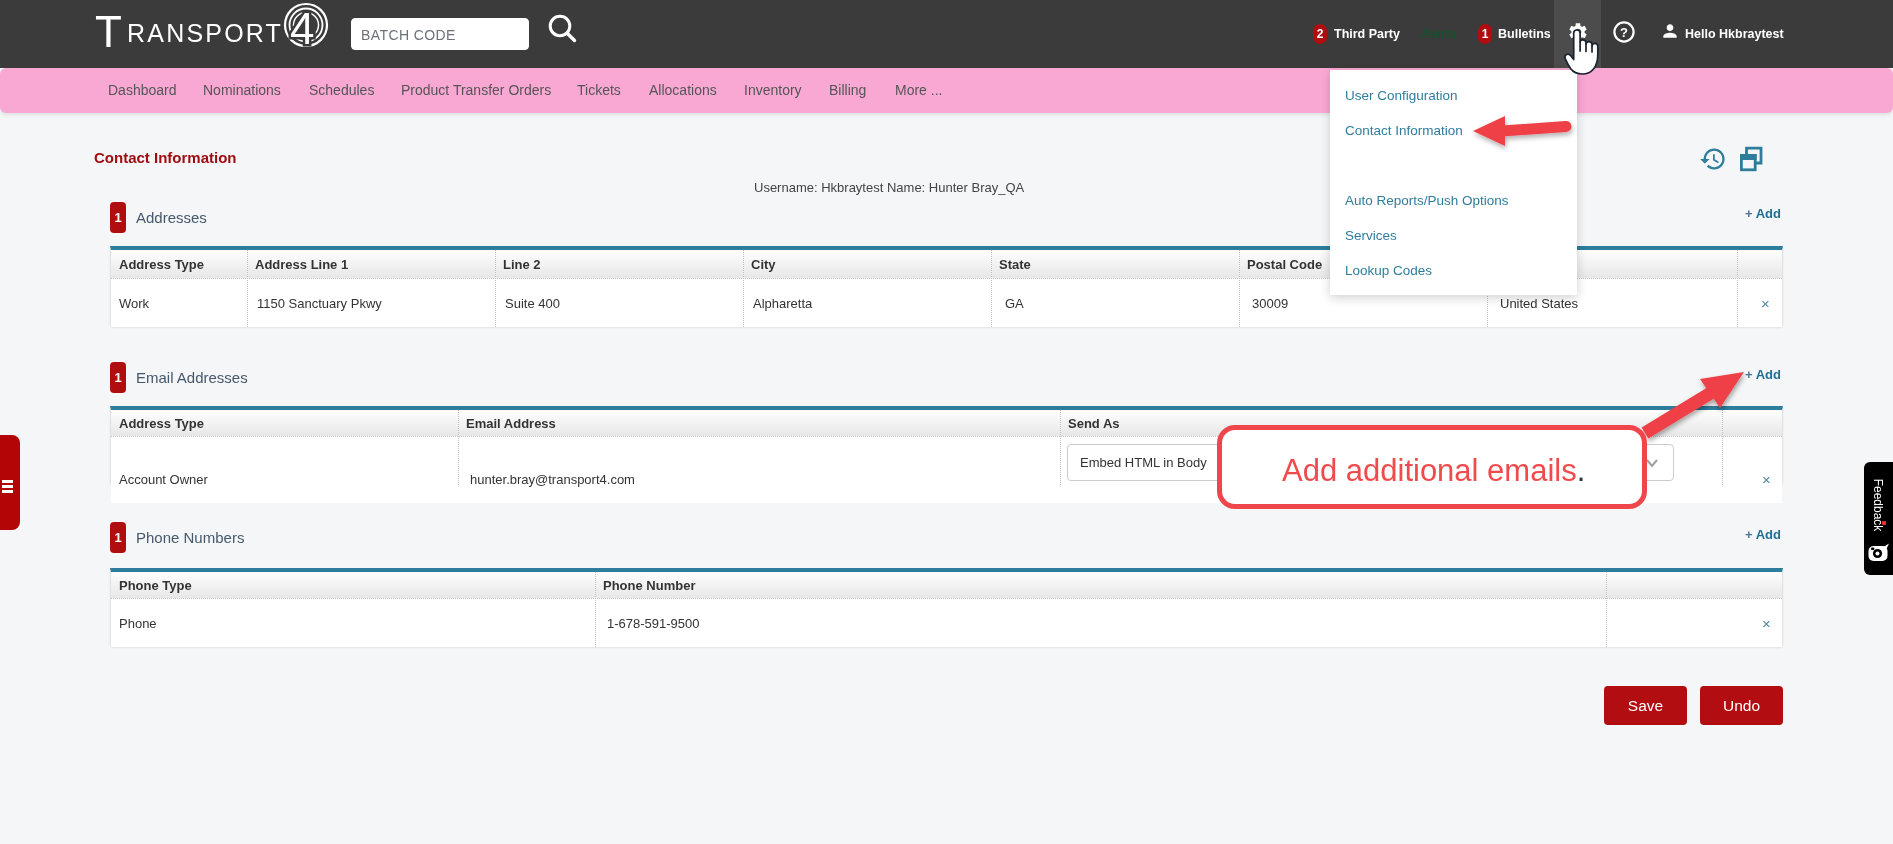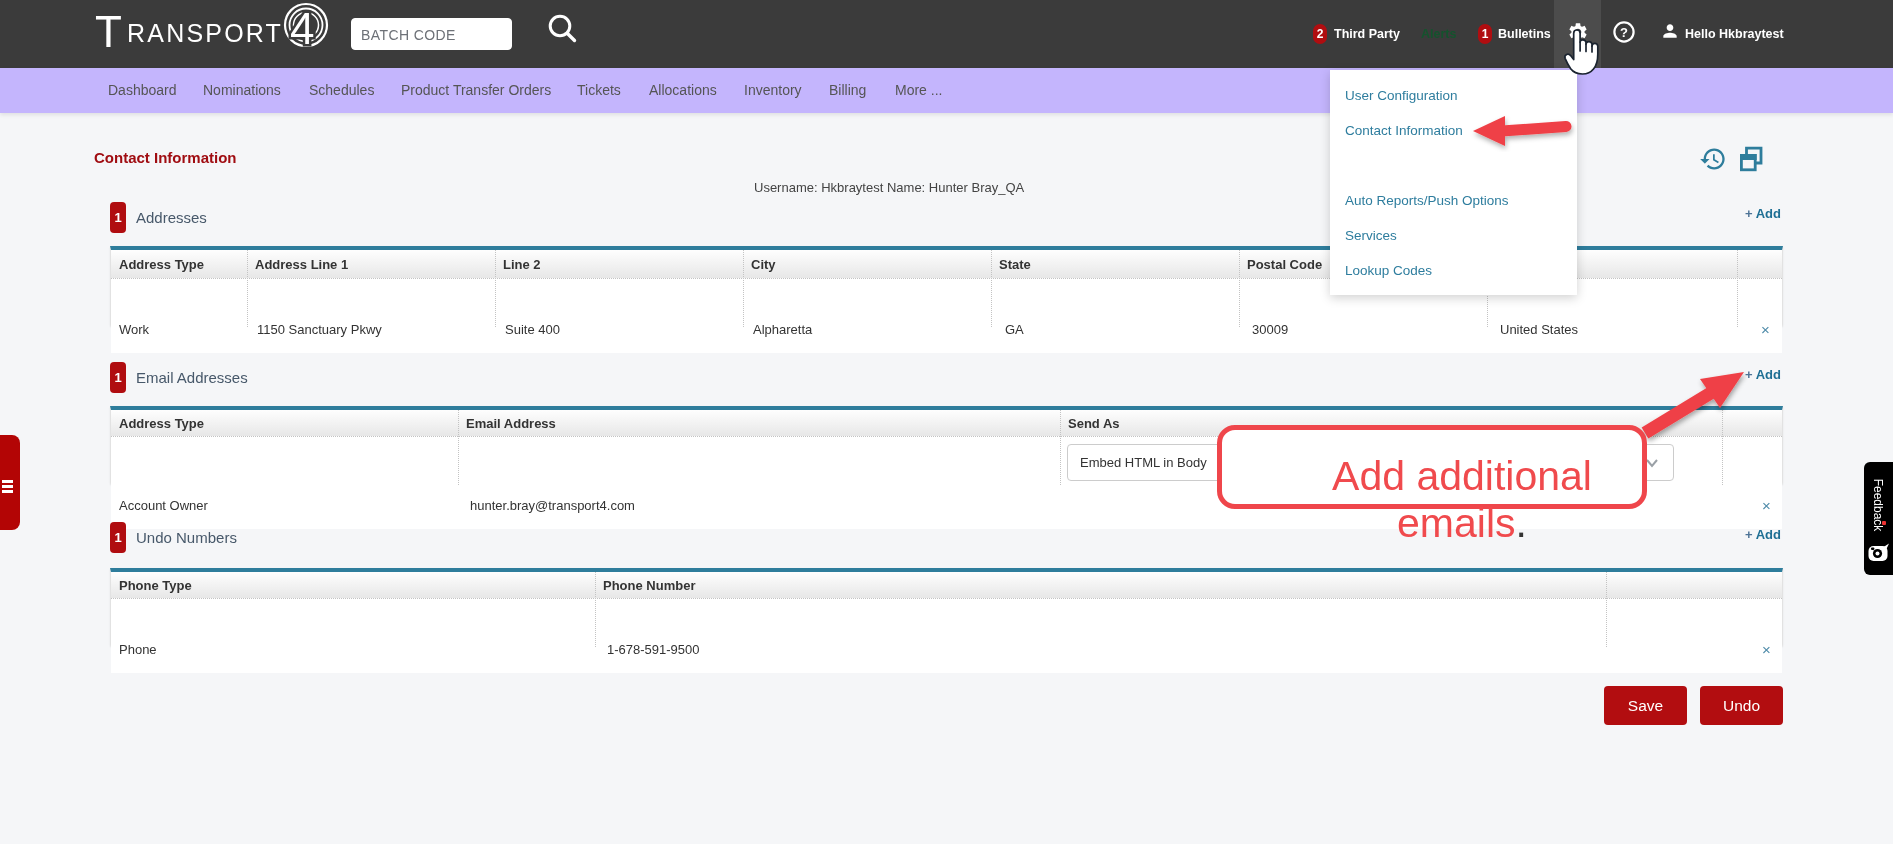--- a/index.html
+++ b/index.html
@@ -4,21 +4,21 @@
 <style>
 * { margin:0; padding:0; box-sizing:border-box; }
 html,body { background:#fff; }
 body { font-family:"Liberation Sans", sans-serif; }
 #page { position:relative; width:1893px; height:844px; background:#f5f6f8; overflow:hidden; }
 .abs { position:absolute; }
 .hcell { position:absolute; top:0; height:100%; font-weight:bold; font-size:13px; color:#333; display:flex; align-items:center; }
 .dcell { position:absolute; top:0; height:100%; font-size:13px; color:#333; display:flex; align-items:center; }
 .vdot { position:absolute; width:0; border-left:1px dotted #c3c3c3; }
 .thead { position:absolute; left:0; right:0; background:linear-gradient(#fefefe, #e7e7e7); border-bottom:1px dotted #c3c3c3; }
-.trow { position:absolute; left:0; right:0; background:#fff;margin-top:26px; }
+.trow { position:absolute; left:0; right:0; background:#fff; }
 .tbl { position:absolute; left:110px; width:1673px; border-top:4px solid #2e7d9c; background:#fff; border-left:1px solid #e2e2e2; border-right:1px solid #e2e2e2; border-bottom:1px solid #d8d8d8; box-shadow:0 1px 2px rgba(0,0,0,0.08); border-radius:0 0 3px 3px; }
 .badge { position:absolute; left:110px; width:16px; height:31px; background:#b00d10; border-radius:4px; color:#fff; font-size:13px; font-weight:bold; display:flex; align-items:center; justify-content:center; }
 .sechead { position:absolute; left:136px; font-size:15px; color:#47586a; }
 .addlink { position:absolute; font-size:13px; font-weight:bold; color:#1e6f94; }
 .addlink .plus { color:#4d7396; font-weight:bold; }
 .xbtn { color:#4d8aa8; font-size:15px; }
 .navitem { position:absolute; top:0; height:45px; line-height:45px; font-size:14px; color:#555; }
 .menuitem { position:absolute; left:15px; width:240px; height:35px; line-height:35px; font-size:13.5px; color:#2e7d9e; }
 </style>
 </head>
@@ -31,21 +31,21 @@
 
   <svg class="abs" style="left:94px;top:0;" width="245" height="60" viewBox="0 0 245 60">
     <circle cx="212" cy="25" r="21" fill="none" stroke="#fff" stroke-width="2.2"></circle>
     <circle cx="212" cy="25" r="16.5" fill="none" stroke="#fff" stroke-width="1.8"></circle>
     <circle cx="212" cy="25" r="12.5" fill="none" stroke="#fff" stroke-width="1.5"></circle>
     <text x="1" y="47" font-size="44" fill="#fff" font-family="Liberation Sans">T</text>
     <text x="33" y="42" font-size="25" letter-spacing="2.2" fill="#fff" font-family="Liberation Sans">RANSPORT</text>
     <text x="196" y="44" font-size="44" fill="#fff" stroke="#3b3b3b" stroke-width="5" paint-order="stroke" font-family="Liberation Sans">4</text>
   </svg>
 
-  <div class="abs" style="left:351px;top:18px;width:161px;height:32px;background:#fff;border-radius:4px;border:1px solid #fff;">
+  <div class="abs" style="left:351px;top:18px;width:178px;height:32px;background:#fff;border-radius:4px;border:1px solid #fff;">
     <span style="position:absolute;left:9px;top:8px;font-size:14px;color:#6d7177;letter-spacing:0.4px;">BATCH CODE</span>
   </div>
 
   <svg class="abs" style="left:547px;top:13px;" width="30" height="30" viewBox="0 0 30 30">
     <circle cx="13" cy="13" r="9.8" fill="none" stroke="#fff" stroke-width="3"></circle>
     <line x1="20.2" y1="20.2" x2="27.5" y2="27.5" stroke="#fff" stroke-width="3.4" stroke-linecap="round"></line>
   </svg>
 
   <div class="abs" style="left:1313px;top:24px;width:14px;height:20px;background:#b00d10;border-radius:7px;color:#fff;font-size:12px;font-weight:bold;text-align:center;line-height:20px;">2</div>
   <div class="abs" style="left:1334px;top:27px;font-size:12.5px;font-weight:bold;color:#fff;">Third Party</div>
@@ -60,21 +60,21 @@
   <svg class="abs" style="left:1613px;top:21px;" width="22" height="22" viewBox="0 0 22 22">
     <circle cx="11" cy="11" r="9.6" fill="none" stroke="#fff" stroke-width="2.2"></circle>
     <text x="11" y="16" font-size="13" font-weight="bold" fill="#fff" text-anchor="middle" font-family="Liberation Sans">?</text>
   </svg>
 
   <svg class="abs" style="left:1660px;top:21px;" width="20" height="20" viewBox="0 0 24 24">
     <path fill="#fff" d="M12 12c2.21 0 4-1.79 4-4s-1.79-4-4-4-4 1.79-4 4 1.79 4 4 4zm0 2c-2.67 0-8 1.34-8 4v2h16v-2c0-2.66-5.33-4-8-4z"></path>
   </svg>
   <div class="abs" style="left:1685px;top:27px;font-size:12.5px;font-weight:bold;color:#fff;">Hello Hkbraytest</div>
 
-  <div class="abs" style="left:0;top:68px;width:1893px;height:45px;background:#c4b5fd;box-shadow:0 2px 4px rgba(0,0,0,0.09);">
+  <div class="abs" style="left:0;top:68px;width:1893px;height:45px;background:#f9a8d4;box-shadow:0 2px 4px rgba(0,0,0,0.09);border-radius:6px;">
     <span class="navitem" style="left:108px;">Dashboard</span>
     <span class="navitem" style="left:203px;">Nominations</span>
     <span class="navitem" style="left:309px;">Schedules</span>
     <span class="navitem" style="left:401px;">Product Transfer Orders</span>
     <span class="navitem" style="left:577px;">Tickets</span>
     <span class="navitem" style="left:649px;">Allocations</span>
     <span class="navitem" style="left:744px;">Inventory</span>
     <span class="navitem" style="left:829px;">Billing</span>
     <span class="navitem" style="left:895px;">More ...</span>
   </div>
@@ -145,21 +145,21 @@
 
     <div class="abs" style="left:956px;top:34px;width:607px;height:37px;border:1px solid #ccc;border-radius:4px;background:#fff;">
       <span style="position:absolute;left:12px;top:10px;font-size:13px;color:#333;">Embed HTML in Body</span>
       <svg style="position:absolute;right:14px;top:13px;" width="14" height="10" viewBox="0 0 14 10">
           <polyline points="2,2 7,8 12,2" fill="none" stroke="#9aa0a6" stroke-width="2"></polyline>
         </svg>
     </div>
   </div>
 
   <div class="badge" style="top:522px;">1</div>
-  <div class="sechead" style="top:529px;">Undo Numbers</div>
+  <div class="sechead" style="top:529px;">Phone Numbers</div>
   <div class="addlink" style="left:1745px;top:527px;"><span class="plus">+</span> Add</div>
 
   <div class="tbl" style="top:568px;height:79px;">
     <div class="thead" style="top:0;height:27px;">
       <span class="hcell" style="left:8px;">Phone Type</span>
       <span class="hcell" style="left:492px;">Phone Number</span>
     </div>
     <div class="trow" style="top:27px;height:48px;">
       <span class="dcell" style="left:8px;">Phone</span>
       <span class="dcell" style="left:496px;text-align:right;">1-678-591-9500</span>
@@ -178,21 +178,21 @@
       <polygon points="1744,372 1700,379 1720,408" fill="#ef4146"></polygon>
     </g>
     <defs>
         <filter id="ash" x="-20%" y="-20%" width="140%" height="140%">
       <feDropShadow dx="1" dy="3" stdDeviation="2.5" flood-color="#000" flood-opacity="0.35"></feDropShadow>
     </filter>
       </defs>
   </svg>
 
   <div class="abs" style="left:1217px;top:425px;width:430px;height:84px;background:#fff;border:5px solid #ef464b;border-radius:18px;z-index:6;">
-    <span style="position:absolute;left:60px;top:23px;font-size:41px;color:#f04a4d;text-align:center;">Add additional emails<span style="color:#333;">.</span></span>
+    <span style="position:absolute;left:60px;top:23px;font-size:31px;color:#f04a4d;text-align:center;">Add additional emails<span style="color:#333;">.</span></span>
   </div>
 
   <div class="abs" style="left:1330px;top:70px;width:247px;height:225px;background:#fff;box-shadow:0 3px 10px rgba(0,0,0,0.18);z-index:7;">
     <span class="menuitem" style="top:8px;">User Configuration</span>
     <span class="menuitem" style="top:43px;">Contact Information</span>
     <span class="menuitem" style="top:113px;">Auto Reports/Push Options</span>
     <span class="menuitem" style="top:148px;">Services</span>
     <span class="menuitem" style="top:183px;">Lookup Codes</span>
   </div>
 

